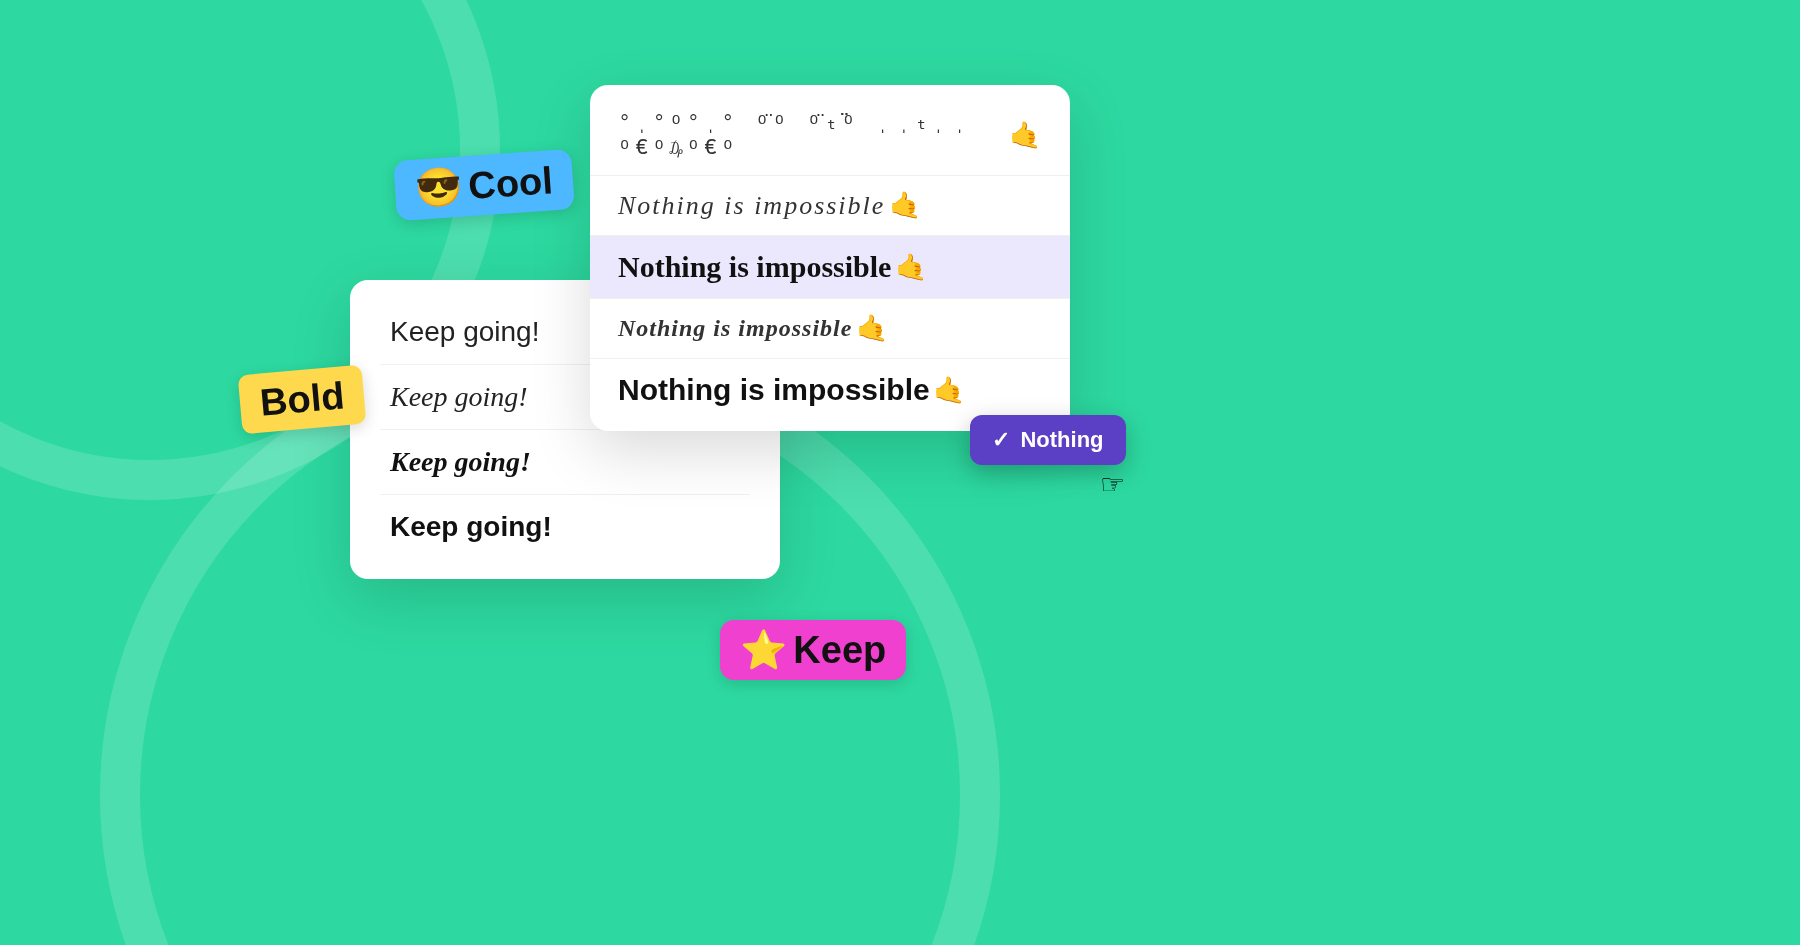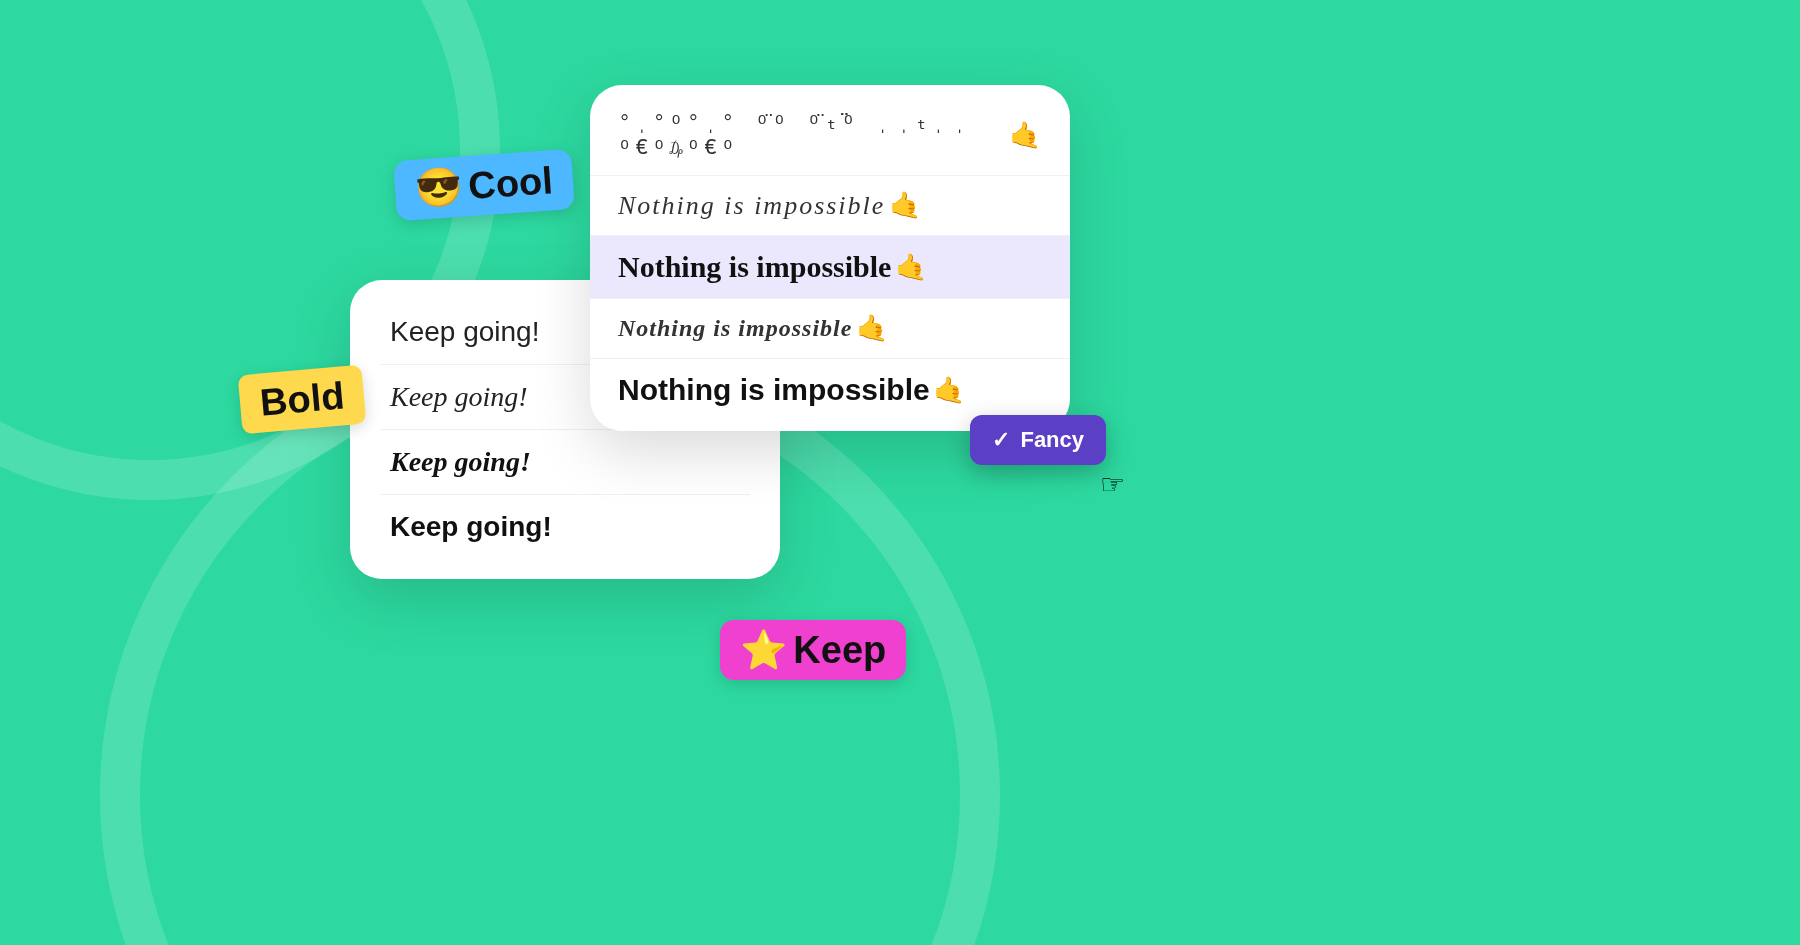--- a/index.html
+++ b/index.html
@@ -30,21 +30,21 @@
       width: 900px;
       height: 900px;
       bottom: -300px;
       left: 100px;
     }
 
     
     .card {
       position: absolute;
       background: #fff;
-      border-radius: 32px;
+      border-radius: 18px;
       box-shadow: 0 20px 60px rgba(0,0,0,0.15);
       padding: 12px 0;
     }
 
     
     .card-back {
       width: 430px;
       left: 350px;
       top: 280px;
       z-index: 1;
@@ -283,16 +283,16 @@
 
   <div class="row">
     <span class="style-sans-bold">Nothing is impossible</span>
     <span class="emoji">🤙</span>
   </div>
 
 </div>
 
 <div class="copied-tooltip">
   <span>✓</span>
-  <span>Fancy</span>
+  <span>Nothing</span>
 </div>
 
 <div class="cursor-icon">☞</div>
 
 </body></html>

